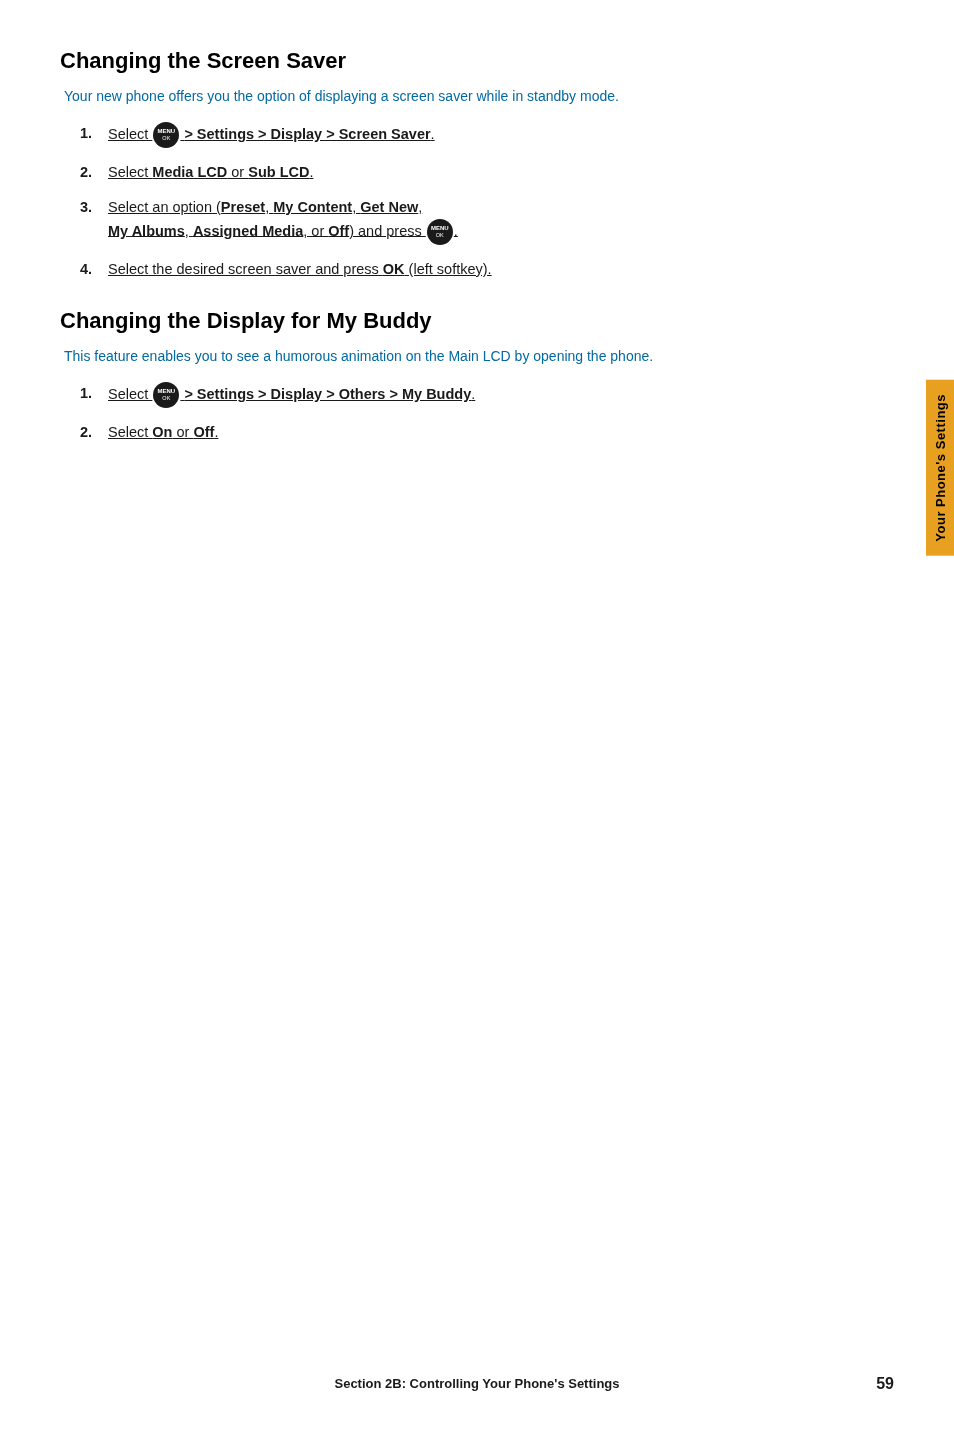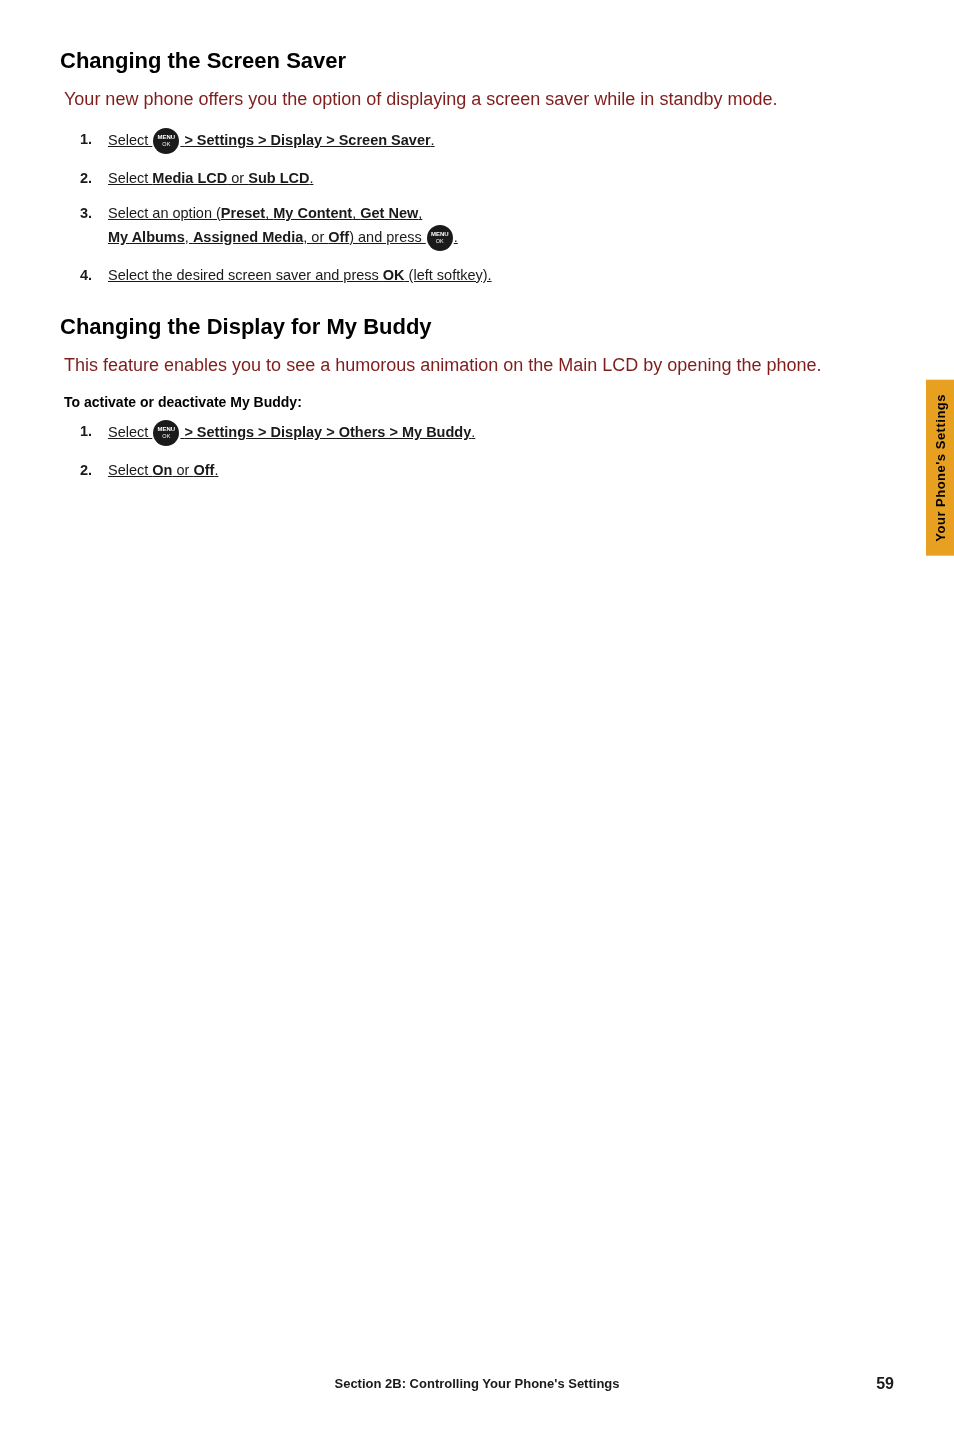--- a/index.html
+++ b/index.html
@@ -21,23 +21,23 @@
 
     .section-title {
       font-size: 22px;
       font-weight: 900;
       color: #000;
       margin-bottom: 12px;
       font-family: 'Arial', sans-serif;
     }
 
     .section-intro {
-      font-size: 18px;
+      font-size: 14px;
       line-height: 1.55;
-      color: #7f1d1d;
+      color: #0369a1;
       margin-bottom: 14px;
       padding-left: 4px;
     }
 
     .instruction-label {
       font-size: 14px;
       font-weight: 700;
       color: #000;
       margin-bottom: 10px;
       padding-left: 4px;
@@ -206,21 +206,20 @@
         <span class="step-text">
           Select the desired screen saver and press <span class="bold">OK</span> (left softkey).
         </span>
       </li>
     </ol>
   </div>
 
   <div class="section-divider">
     <h2 class="section-title">Changing the Display for My Buddy</h2>
     <p class="section-intro">This feature enables you to see a humorous animation on the Main LCD by opening the phone.</p>
-    <p class="instruction-label">To activate or deactivate My Buddy:</p>
     <ol class="steps-list">
       <li>
         <span class="step-number">1.</span>
         <span class="step-text">
           Select
           <span class="menu-icon">
             <span class="menu-icon-inner">
               <span class="menu-icon-text">MENU</span>
               <span class="menu-icon-ok">OK</span>
             </span>

